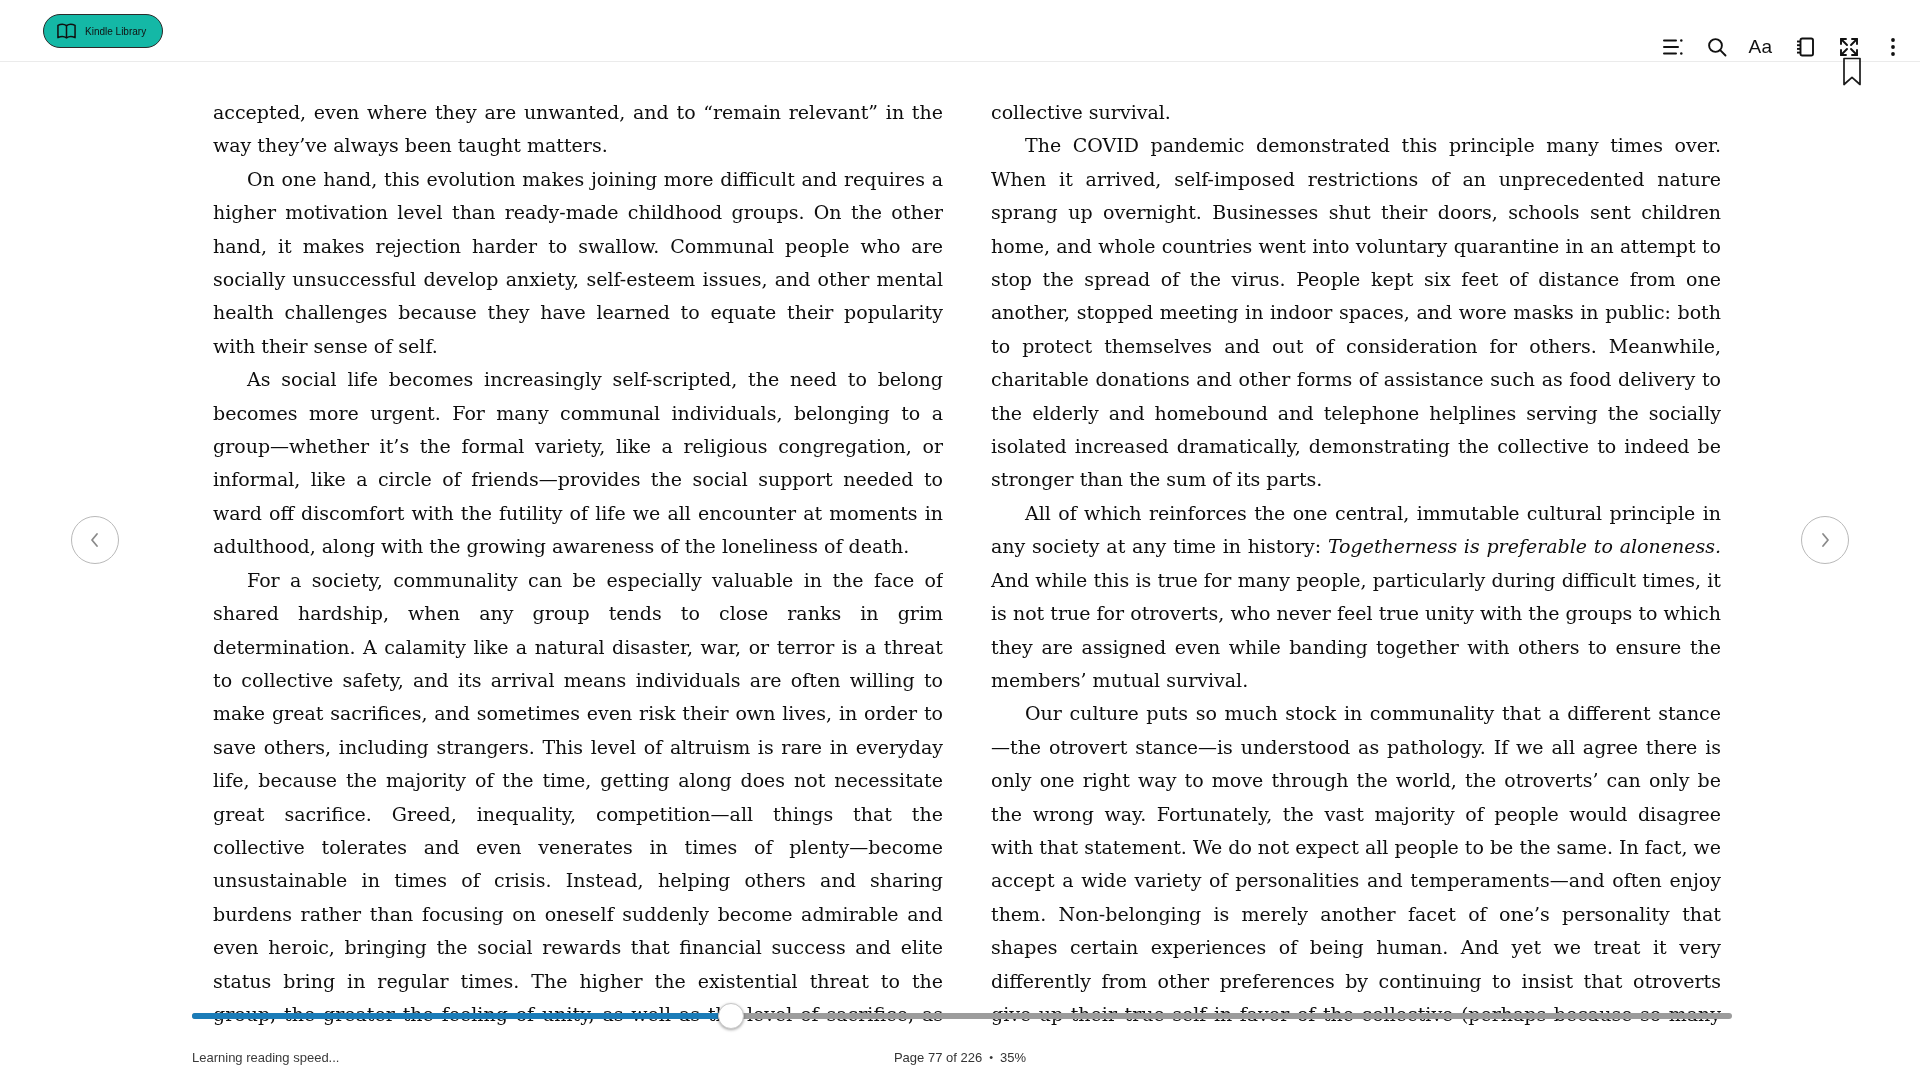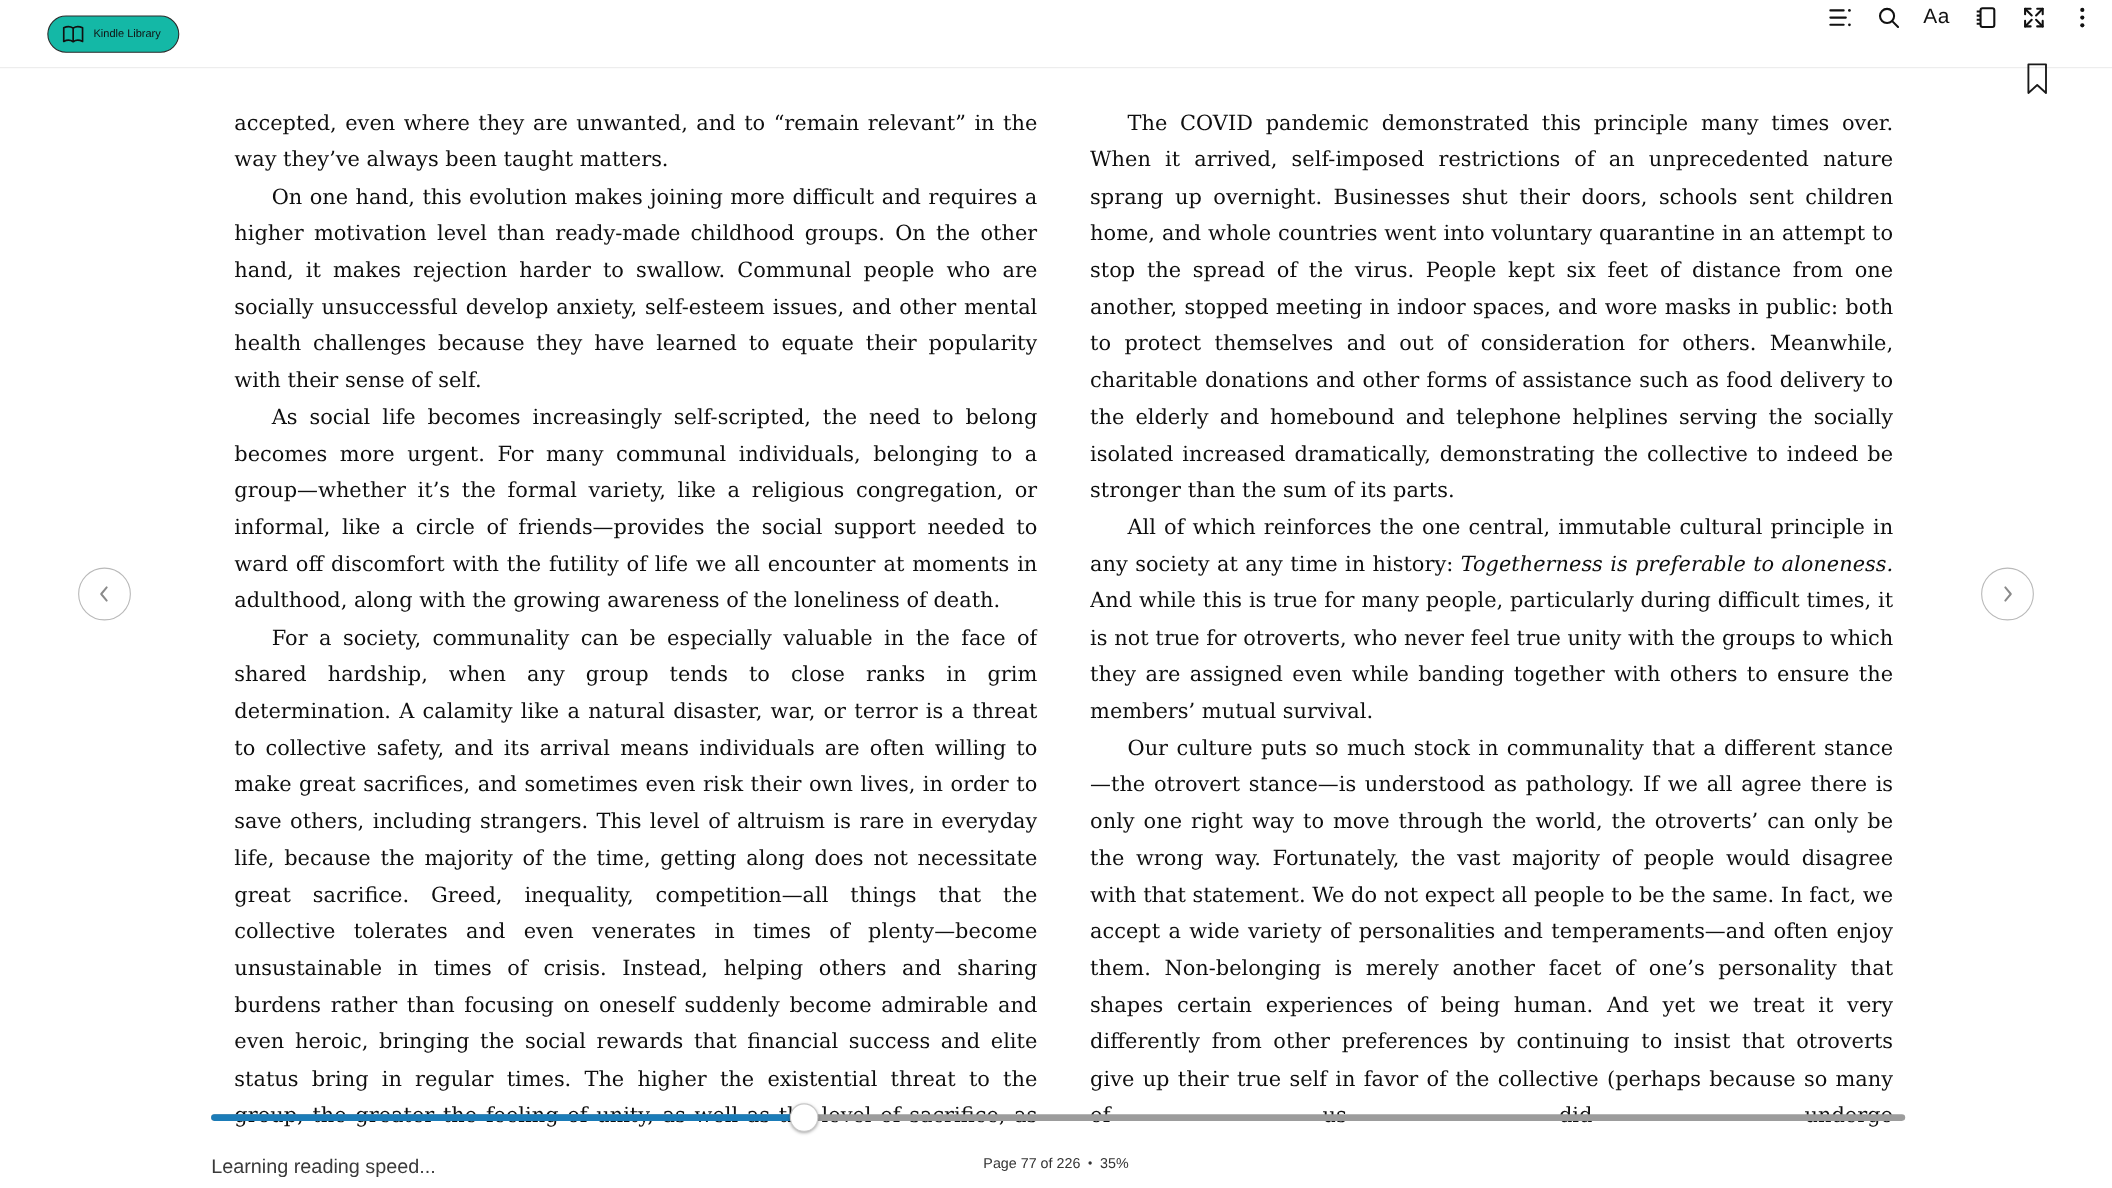--- a/index.html
+++ b/index.html
@@ -21,21 +21,21 @@
     font-size:10px; color:#111; cursor:pointer;
     font-family:"Liberation Sans","DejaVu Sans",sans-serif;
   }
   .book-title {
     position:absolute; top:0; left:300px; right:300px; height:62px;
     display:flex; align-items:center; justify-content:center;
     font-size:16.5px; letter-spacing:.3px; color:#161616; white-space:nowrap;
   }
   .toolbar {
     position:absolute; right:12px; top:0; height:62px;
-    display:flex; align-items:flex-start; gap:13px;
+    display:flex; align-items:flex-end; gap:13px;
   }
   .tool-btn {
     width:31px; height:31px; border:none; background:transparent; padding:0;
     display:flex; align-items:center; justify-content:center; cursor:pointer;
     color:#111;
   }
   .aa-label { font-size:19px; font-weight:500; color:#111; letter-spacing:.5px; }
 
   .bookmark {
     position:absolute; left:1841px; top:56px; width:24px; height:32px;
@@ -72,21 +72,21 @@
   }
   .slider-fill {
     position:absolute; left:0; top:5px; height:6px; border-radius:3px 0 0 3px; width:35%;
   }
   .slider-thumb {
     position:absolute; top:-5px; width:26px; height:26px; margin-left:-13px;
     background:#fff; border:1px solid #c9c9c9; border-radius:50%;
     box-shadow:0 1px 3px rgba(0,0,0,.35); cursor:grab;
   }
   .footer-status {
-    position:absolute; left:192px; top:1050px; font-size:18px; color:#3a3a3a;
+    position:absolute; left:192px; top:1050px; font-size:13px; color:#3a3a3a;
   }
   .footer-page {
     position:absolute; left:0; right:0; top:1050px; text-align:center;
     font-size:13px; color:#333;
   }
   .footer-page .dot { display:inline-block; margin:0 7px; font-size:11px; vertical-align:1px; }
 
   svg { display:block; }
 </style>
 </head>
@@ -181,20 +181,21 @@
   </button>
 
   <div class="page-area">
     <div class="col col-left">
         <p class=""><span>accepted, even where they are unwanted, and to “remain relevant” in the way they’ve always been taught matters.</span></p>
         <p class="indent"><span>On one hand, this evolution makes joining more difficult and requires a higher motivation level than ready-made childhood groups. On the other hand, it makes rejection harder to swallow. Communal people who are socially unsuccessful develop anxiety, self-esteem issues, and other mental health challenges because they have learned to equate their popularity with their sense of self.</span></p>
         <p class="indent"><span>As social life becomes increasingly self-scripted, the need to belong becomes more urgent. For many communal individuals, belonging to a group—whether it’s the formal variety, like a religious congregation, or informal, like a circle of friends—provides the social support needed to ward off discomfort with the futility of life we all encounter at moments in adulthood, along with the growing awareness of the loneliness of death.</span></p>
         <p class="indent cont"><span>For a society, communality can be especially valuable in the face of shared hardship, when any group tends to close ranks in grim determination. A calamity like a natural disaster, war, or terror is a threat to collective safety, and its arrival means individuals are often willing to make great sacrifices, and sometimes even risk their own lives, in order to save others, including strangers. This level of altruism is rare in everyday life, because the majority of the time, getting along does not necessitate great sacrifice. Greed, inequality, competition—all things that the collective tolerates and even venerates in times of plenty—become unsustainable in times of crisis. Instead, helping others and sharing burdens rather than focusing on oneself suddenly become admirable and even heroic, bringing the social rewards that financial success and elite status bring in regular times. The higher the existential threat to the group, the greater the feeling of unity, as well as the level of sacrifice, as the group calls upon each member to do their part for the</span></p>
       </div>
     <div class="col col-right">
+        <p class=""><span>collective survival.</span></p>
         <p class="indent"><span>The COVID pandemic demonstrated this principle many times over. When it arrived, self-imposed restrictions of an unprecedented nature sprang up overnight. Businesses shut their doors, schools sent children home, and whole countries went into voluntary quarantine in an attempt to stop the spread of the virus. People kept six feet of distance from one another, stopped meeting in indoor spaces, and wore masks in public: both to protect themselves and out of consideration for others. Meanwhile, charitable donations and other forms of assistance such as food delivery to the elderly and homebound and telephone helplines serving the socially isolated increased dramatically, demonstrating the collective to indeed be stronger than the sum of its parts.</span></p>
         <p class="indent"><span>All of which reinforces the one central, immutable cultural principle in any society at any time in history: </span><i>Togetherness is preferable to aloneness.</i><span> And while this is true for many people, particularly during difficult times, it is not true for otroverts, who never feel true unity with the groups to which they are assigned even while banding together with others to ensure the members’ mutual survival.</span></p>
         <p class="indent cont"><span>Our culture puts so much stock in communality that a different stance—the otrovert stance—is understood as pathology. If we all agree there is only one right way to move through the world, the otroverts’ can only be the wrong way. Fortunately, the vast majority of people would disagree with that statement. We do not expect all people to be the same. In fact, we accept a wide variety of personalities and temperaments—and often enjoy them. Non-belonging is merely another facet of one’s personality that shapes certain experiences of being human. And yet we treat it very differently from other preferences by continuing to insist that otroverts give up their true self in favor of the collective (perhaps because so many of us did undergo</span></p>
       </div>
   </div>
 
   <button class="nav-btn nav-prev">
     <span>
       <svg width="20" height="20" viewBox="0 0 20 20" fill="none" stroke="#8a8a8a" stroke-width="1.8" stroke-linecap="round" stroke-linejoin="round">
         <polyline points="12,4 7,10 12,16"></polyline>

